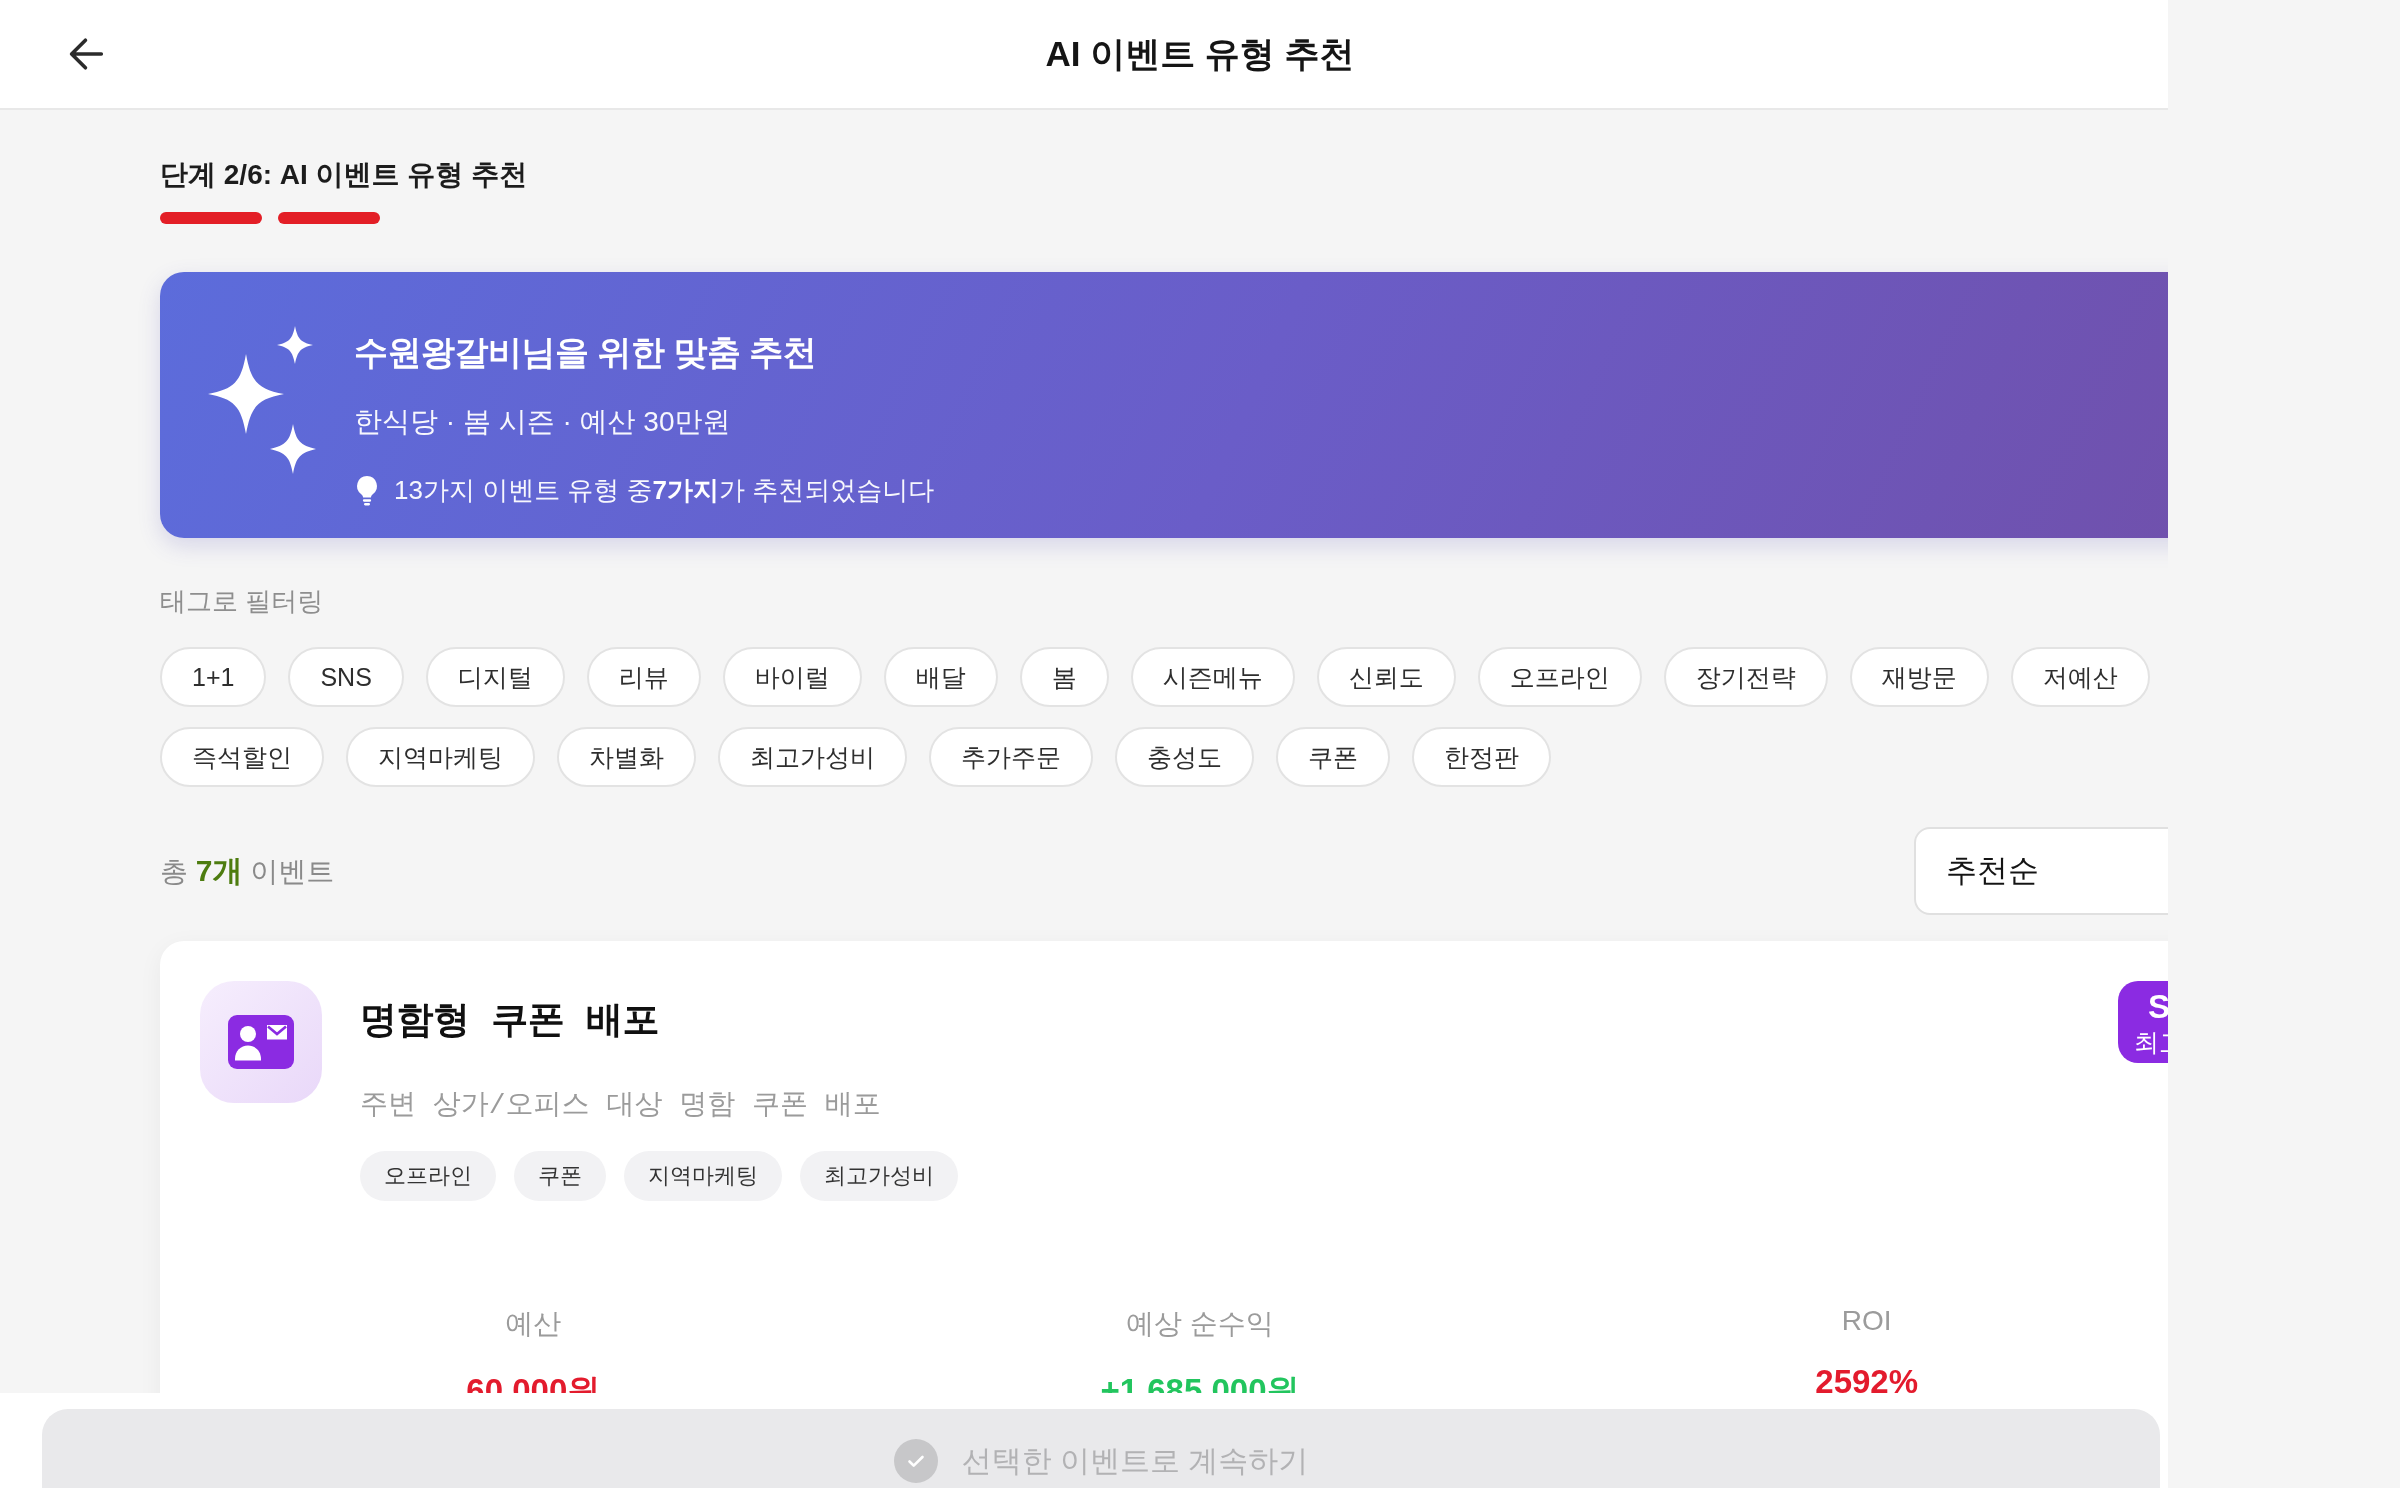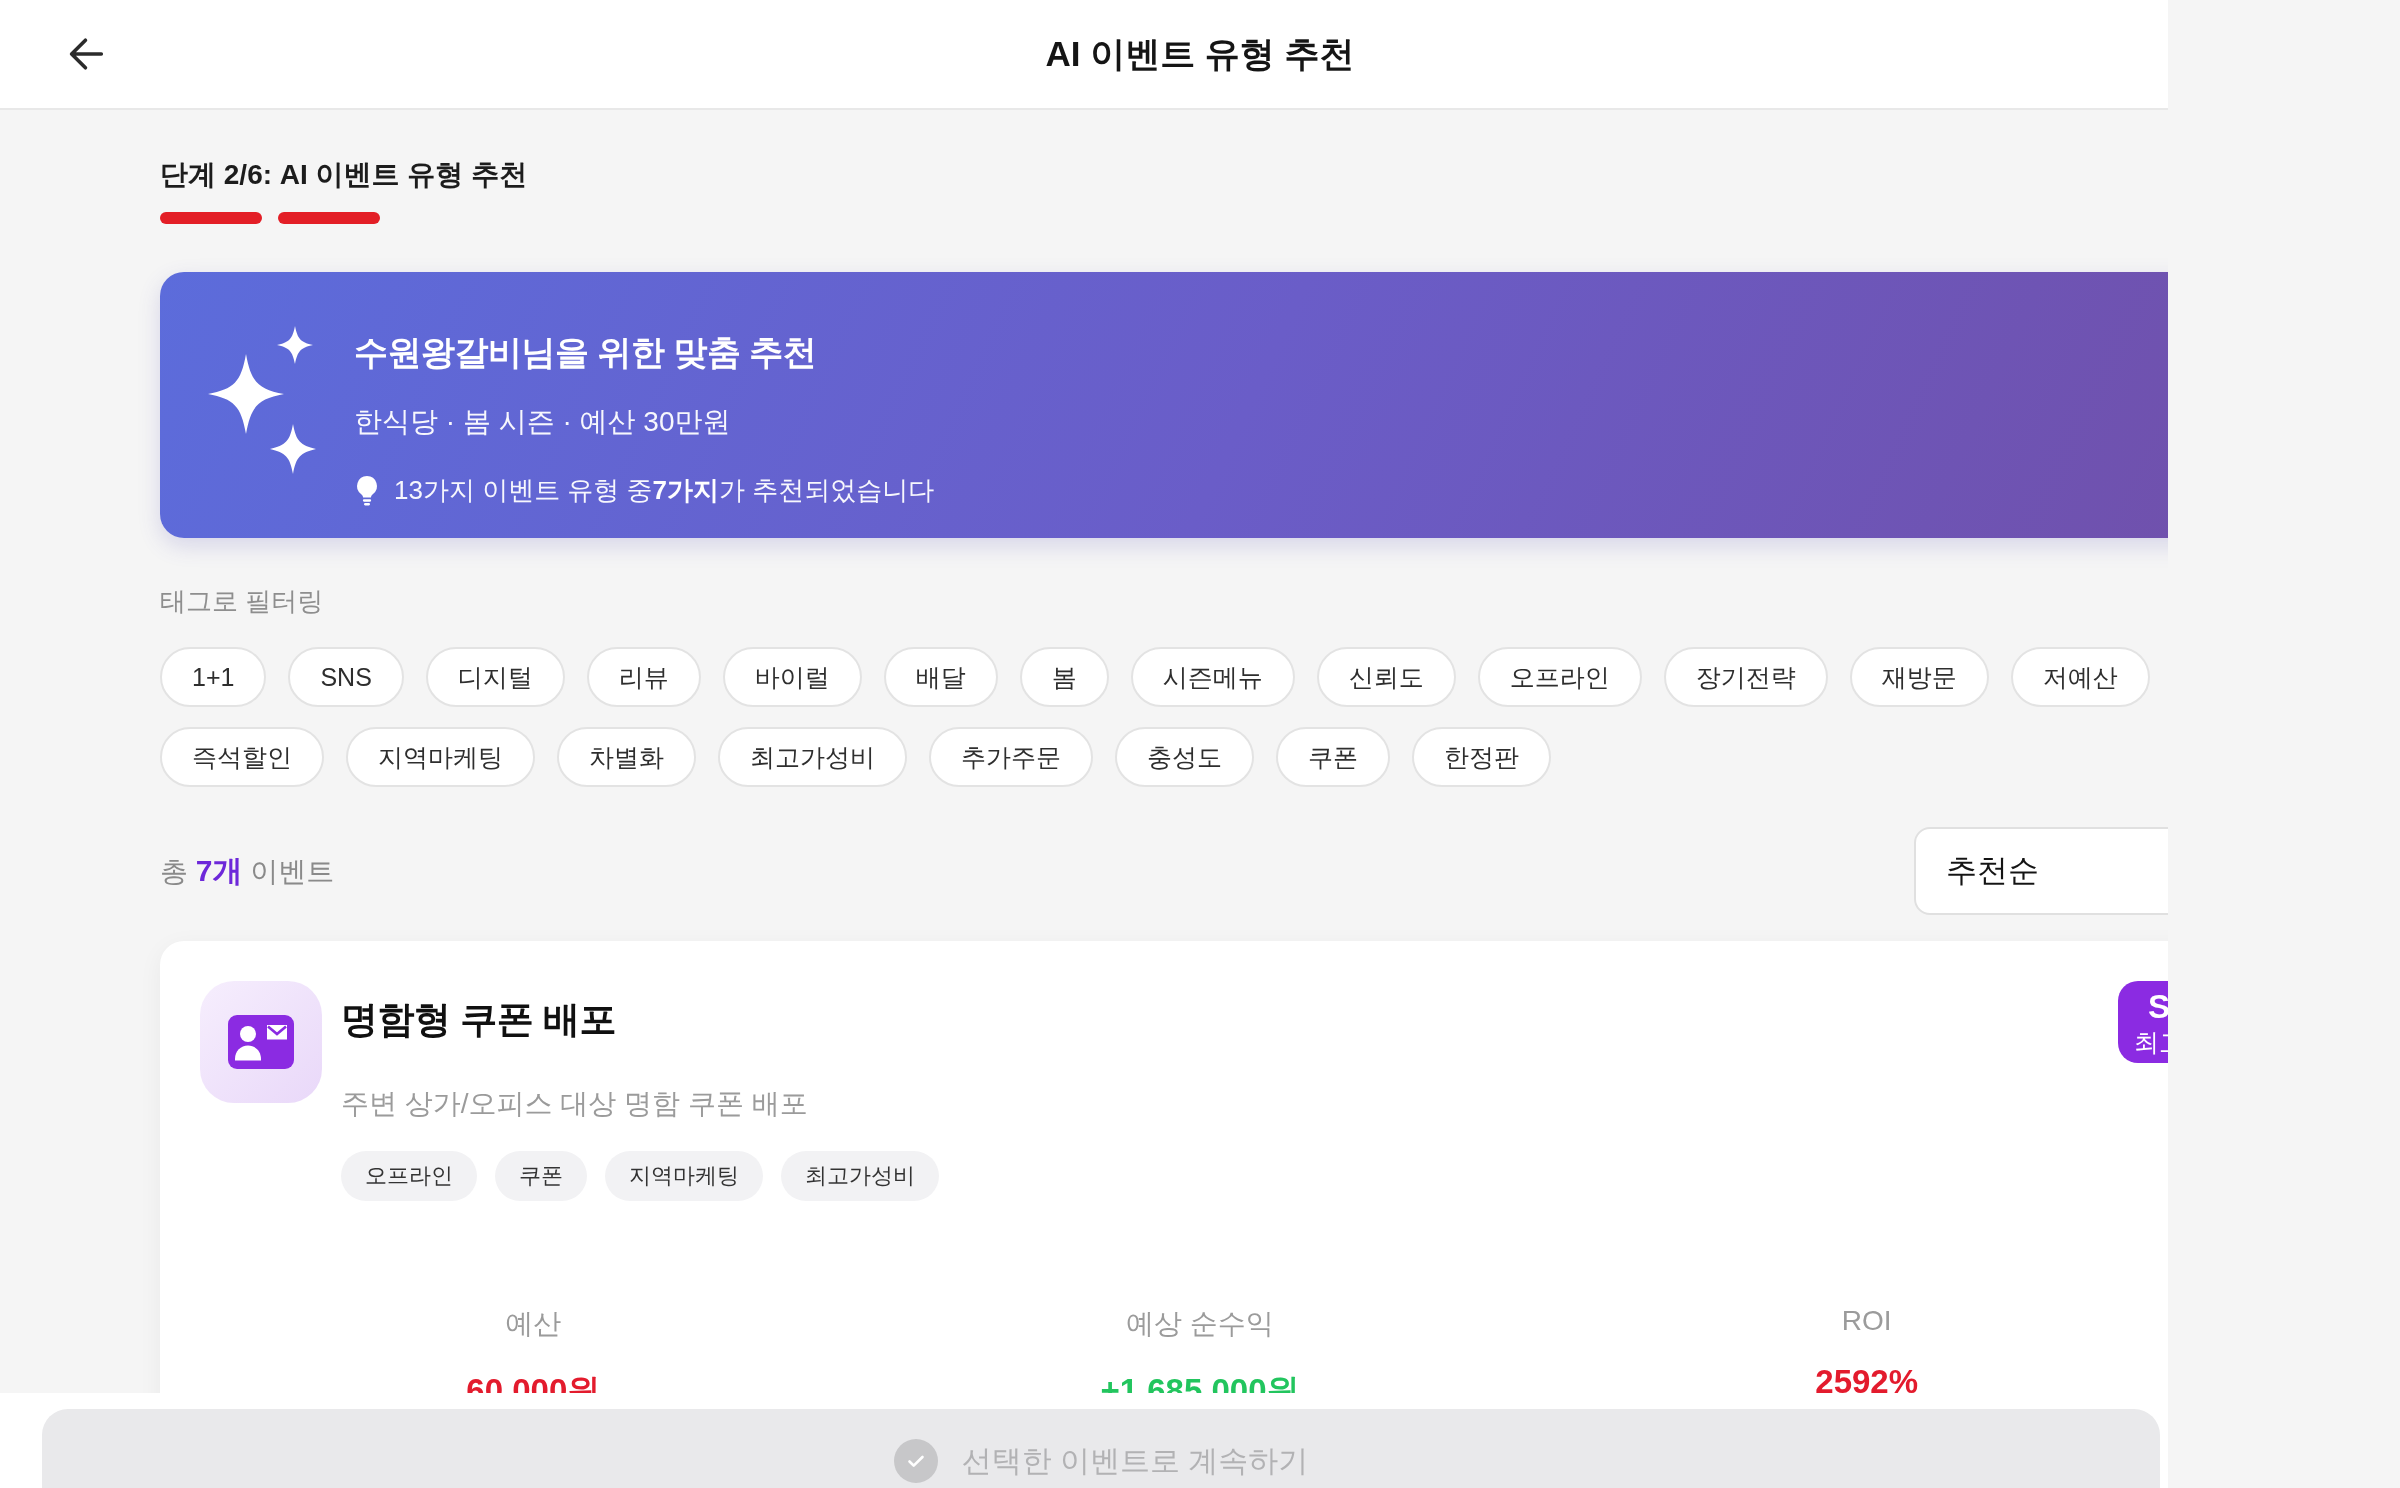--- a/index.html
+++ b/index.html
@@ -40,33 +40,33 @@
   
   .filter-label { margin-top:46px; font-size:26px; color:#8e8e8e; }
   .chips { margin-top:28px; display:flex; flex-wrap:wrap; gap:20px 22px; width:2088px; }
   .chip { background:#fff; border:2px solid #e3e3e3; border-radius:34px; padding:13px 30px;
           font-size:25px; color:#2e2e2e; line-height:1.2; cursor:pointer;
           font-family:"Liberation Sans","DejaVu Sans",sans-serif; }
 
   
   .list-header { margin-top:40px; display:flex; align-items:center; justify-content:space-between; }
   .count-line { font-size:28px; color:#8a8a8a; }
-  .count-line .count { font-size:30px; font-weight:800; color:#6d28d9; }
+  .count-line .count { font-size:30px; font-weight:800; color:#4d7c0f; }
   .sort-select { width:334px; height:88px; background:#fff; border:2px solid #e0e0e0; border-radius:16px;
                  display:flex; align-items:center; justify-content:space-between; padding:0 26px 0 30px;
                  font-size:31px; color:#141414; cursor:pointer; }
 
   
   .card { margin-top:26px; background:#fff; border-radius:24px; padding:40px 48px 60px 40px;
           box-shadow:0 6px 24px rgba(0,0,0,.05); min-height:540px; }
   .card-head { display:flex; align-items:flex-start; }
   .card-icon { width:122px; height:122px; flex:none; border-radius:34px;
                background:linear-gradient(135deg,#f6eefd 0%,#e9d8f9 100%);
                display:flex; align-items:center; justify-content:center; }
-  .card-col { flex:1; margin-left:19px; }
+  .card-col { flex:1; margin-left:38px;font-family:Liberation Mono, monospace; }
   .card-title { margin-top:14px; font-size:37px; font-weight:700; color:#101010; letter-spacing:-0.5px; }
   .card-desc { margin-top:40px; font-size:28px; color:#9b9b9b; }
   .card-tags { margin-top:28px; display:flex; gap:18px; }
   .card-tag { background:#f2f2f4; border-radius:26px; padding:10px 24px; font-size:22px; color:#333; }
   .grade-badge { flex:none; width:82px; height:82px; border-radius:20px; background:#8b2be2; color:#fff;
                  display:flex; flex-direction:column; align-items:center; justify-content:center; }
   .grade-badge .g { font-size:33px; font-weight:700; line-height:1; }
   .grade-badge .gl { font-size:25px; margin-top:7px; line-height:1; }
   .card-stats { margin-top:104px; display:grid; grid-template-columns:1fr 1fr 1fr; }
   .stat { text-align:center; }

